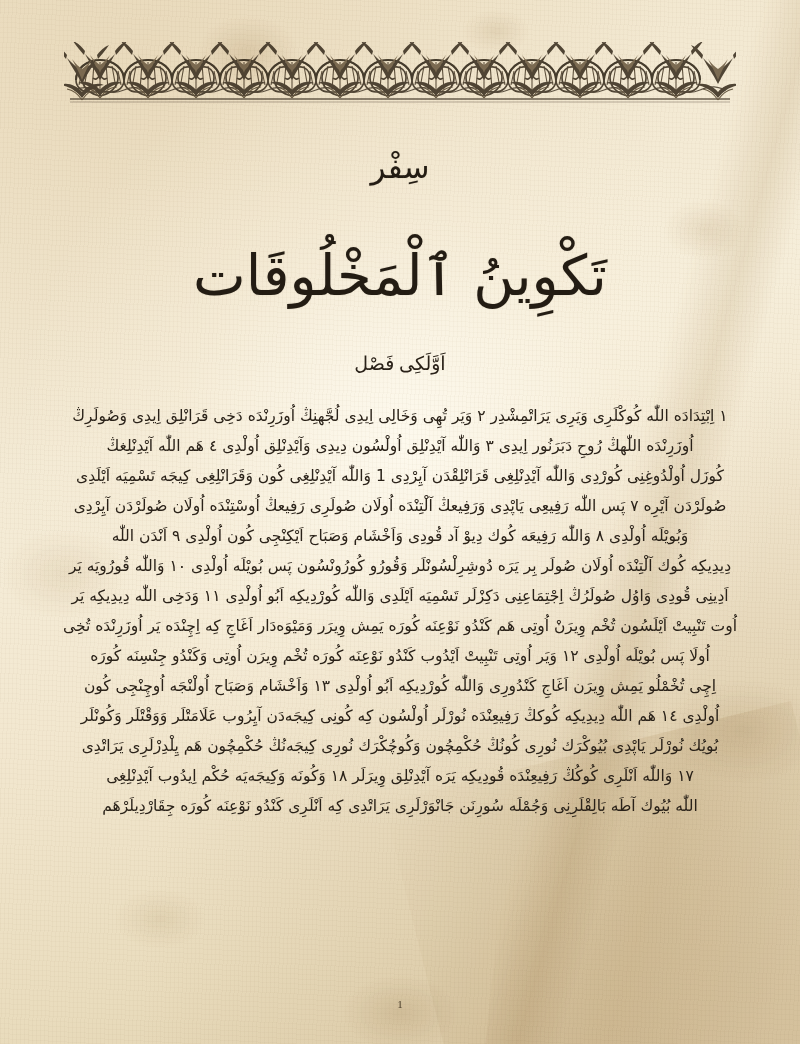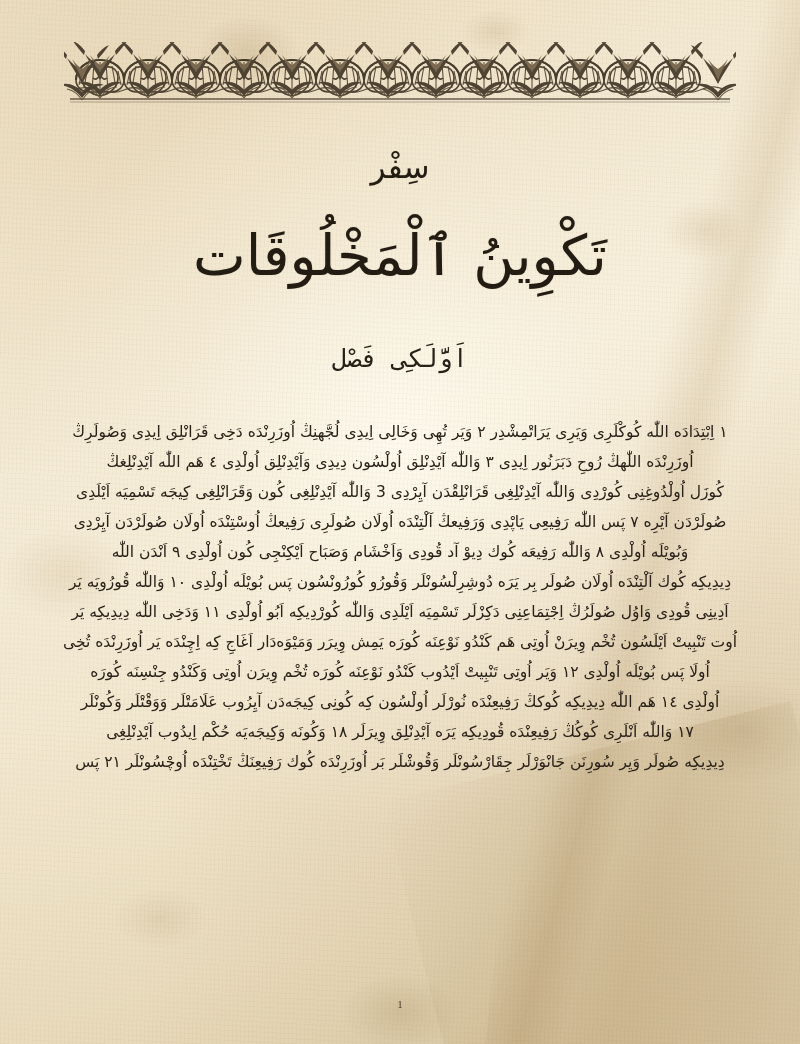--- a/index.html
+++ b/index.html
@@ -118,38 +118,38 @@
   .title-small {
     margin-top: 44px;
     font-size: 31px;
     line-height: 1;
     letter-spacing: 0;
     direction: rtl;
     font-family: "DejaVu Sans", sans-serif;
     text-shadow: 0 0 1px rgba(60,45,25,0.25);
   }
   .title-main {
-    margin-top: 42px;
+    margin-top: 62px;
     font-size: 56px;
     line-height: 1.12;
     direction: rtl;
     font-family: "DejaVu Sans", sans-serif;
     text-shadow: 0 0 1px rgba(60,45,25,0.3);
   }
   .section-heading {
-    margin-top: 56px;
-    font-size: 25px;
+    margin-top: 44px;
+    font-size: 19px;
     direction: rtl;
     color: #2a2117;
-    font-family: Liberation Mono, monospace;
+    font-family: Liberation Serif, serif;
   }
 
   
   .body-text {
-    margin-top: 42px;
+    margin-top: 26px;
     direction: rtl;
     text-align: justify;
     text-align-last: center;
     color: #2b2218;
     font-size: 15.5px;
     line-height: 30px;
     font-family: "DejaVu Sans", sans-serif;
     padding: 0 6px;
     letter-spacing: 0.1px;
   }
@@ -309,28 +309,30 @@
 
     <div class="title-block">
       <div class="title-small ink-soft">سِفْر</div>
       <div class="title-main ink-soft">تَكْوِينُ ٱلْمَخْلُوقَات</div>
       <div class="section-heading ink-soft">اَوَّلَكِى فَصْل</div>
     </div>
 
     <div class="body-text ink-soft">
       <span class="ln">١ اِبْتِدَادَه ‏اللّٰه كُوكْلَرِى وَيَرِى يَرَاتْمِشْدِر ٢ وَيَر تُهِى وَخَالِى اِيدِى لُجَّهنِڭ اُوزَرِنْدَه دَخِى قَرَانْلِق اِيدِى وَصُولَرِڭ</span>
       <span class="ln">اُوزَرِنْدَه اللّٰهڭ رُوحِ دَبَرَنُور اِيدِى ٣ وَاللّٰه آيْدِنْلِق اُولْسُون دِيدِى وَآيْدِنْلِق اُولْدِى ٤ هَم اللّٰه آيْدِنْلِغڭ</span>
-      <span class="ln">كُوزَل اُولْدُوغِنِى كُورْدِى وَاللّٰه آيْدِنْلِغِى قَرَانْلِقْدَن آيِرْدِى 3 وَاللّٰه آيْدِنْلِغِى كُون وَقَرَانْلِغِى كِيجَه تَسْمِيَه اَيْلَدِى</span>
+      <span class="ln">كُوزَل اُولْدُوغِنِى كُورْدِى وَاللّٰه آيْدِنْلِغِى قَرَانْلِقْدَن آيِرْدِى 1 وَاللّٰه آيْدِنْلِغِى كُون وَقَرَانْلِغِى كِيجَه تَسْمِيَه اَيْلَدِى</span>
       <span class="ln">صُولَرْدَن آيْرِه ٧ پَس اللّٰه رَفِيعِى يَاپْدِى وَرَفِيعڭ آلْتِنْدَه اُولَان صُولَرِى رَفِيعڭ اُوسْتِنْدَه اُولَان صُولَرْدَن آيِرْدِى</span>
       <span class="ln">وَبُويْلَه اُولْدِى ٨ وَاللّٰه رَفِيعَه كُوك دِيوْ آد قُودِى وَاَخْشَام وَصَبَاح اَيْكِنْجِى كُون اُولْدِى ٩ اَنْدَن اللّٰه</span>
       <span class="ln">دِيدِيكِه كُوك آلْتِنْدَه اُولَان صُولَر بِر يَرَه دُوشِرِلْسُونْلَر وَقُورُو كُورُونْسُون پَس بُويْلَه اُولْدِى ١٠ وَاللّٰه قُورُويَه يَر</span>
       <span class="ln">اَدِينِى قُودِى وَاوُل صُولَرُڭ اِجْتِمَاعِنِى دَكِزْلَر تَسْمِيَه اَيْلَدِى وَاللّٰه كُورْدِيكِه اَبُو اُولْدِى ١١ وَدَخِى اللّٰه دِيدِيكِه يَر</span>
       <span class="ln">اُوت تَنْبِيتْ اَيْلَسُون تُخْم وِيرَنْ اُوتِى هَم كَنْدُو نَوْعِنَه كُورَه يَمِش وِيرَر وَمَيْوَه‌دَار اَغَاجِ كِه اِچِنْدَه يَر اُوزَرِنْدَه تُخِى</span>
       <span class="ln">اُولَا پَس بُويْلَه اُولْدِى ١٢ وَيَر اُوتِى تَنْبِيتْ اَيْدُوب كَنْدُو نَوْعِنَه كُورَه تُخْم وِيرَن اُوتِى وَكَنْدُو جِنْسِنَه كُورَه</span>
+      <span class="ln">اِچِى تُخْمْلُو يَمِش وِيرَن اَغَاجِ كَنْدُورِى وَاللّٰه كُورْدِيكِه اَبُو اُولْدِى ١٣ وَاَخْشَام وَصَبَاح اُولْنْجَه اُوچِنْجِى كُون</span>
       <span class="ln">اُولْدِى ١٤ هَم اللّٰه دِيدِيكِه كُوكڭ رَفِيعِنْدَه نُورْلَر اُولْسُون كِه كُونِى كِيجَه‌دَن آيِرُوب عَلَامَتْلَر وَوَقْتْلَر وَكُونْلَر</span>
+      <span class="ln">بُويُك نُورْلَر يَاپْدِى بُيُوكْرَك نُورِى كُونُڭ حُكْمِچُون وَكُوچُكْرَك نُورِى كِيجَه‌نُڭ حُكْمِچُون هَم يِلْدِزْلَرِى يَرَاتْدِى</span>
       <span class="ln">١٧ وَاللّٰه اَنْلَرِى كُوكُڭ رَفِيعِنْدَه قُودِيكِه يَرَه آيْدِنْلِق وِيرَلَر ١٨ وَكُونَه وَكِيجَه‌يَه حُكْم اِيدُوب آيْدِنْلِغِى</span>
-      <span class="ln">دِيدِيكِه صُولَر وَيِر سُورِنَن جَانْوَرْلَر جِقَارْسُونْلَر وَقُوشْلَر بَر اُوزَرِنْدَه كُوك رَفِيعِنَڭ تَخْتِنْدَه اُوچْسُونْلَر ٢١ پَس</span>
+      <span class="ln">اللّٰه بُيُوك آطَه بَالِقْلَرِنِى وَجُمْلَه سُورِنَن جَانْوَرْلَرِى يَرَاتْدِى كِه اَنْلَرِى كَنْدُو نَوْعِنَه كُورَه جِقَارْدِيلَرْهَم</span>
     </div>
 
   </div>
 
   <div class="folio">1</div>
 </div>
 
 </body></html>

